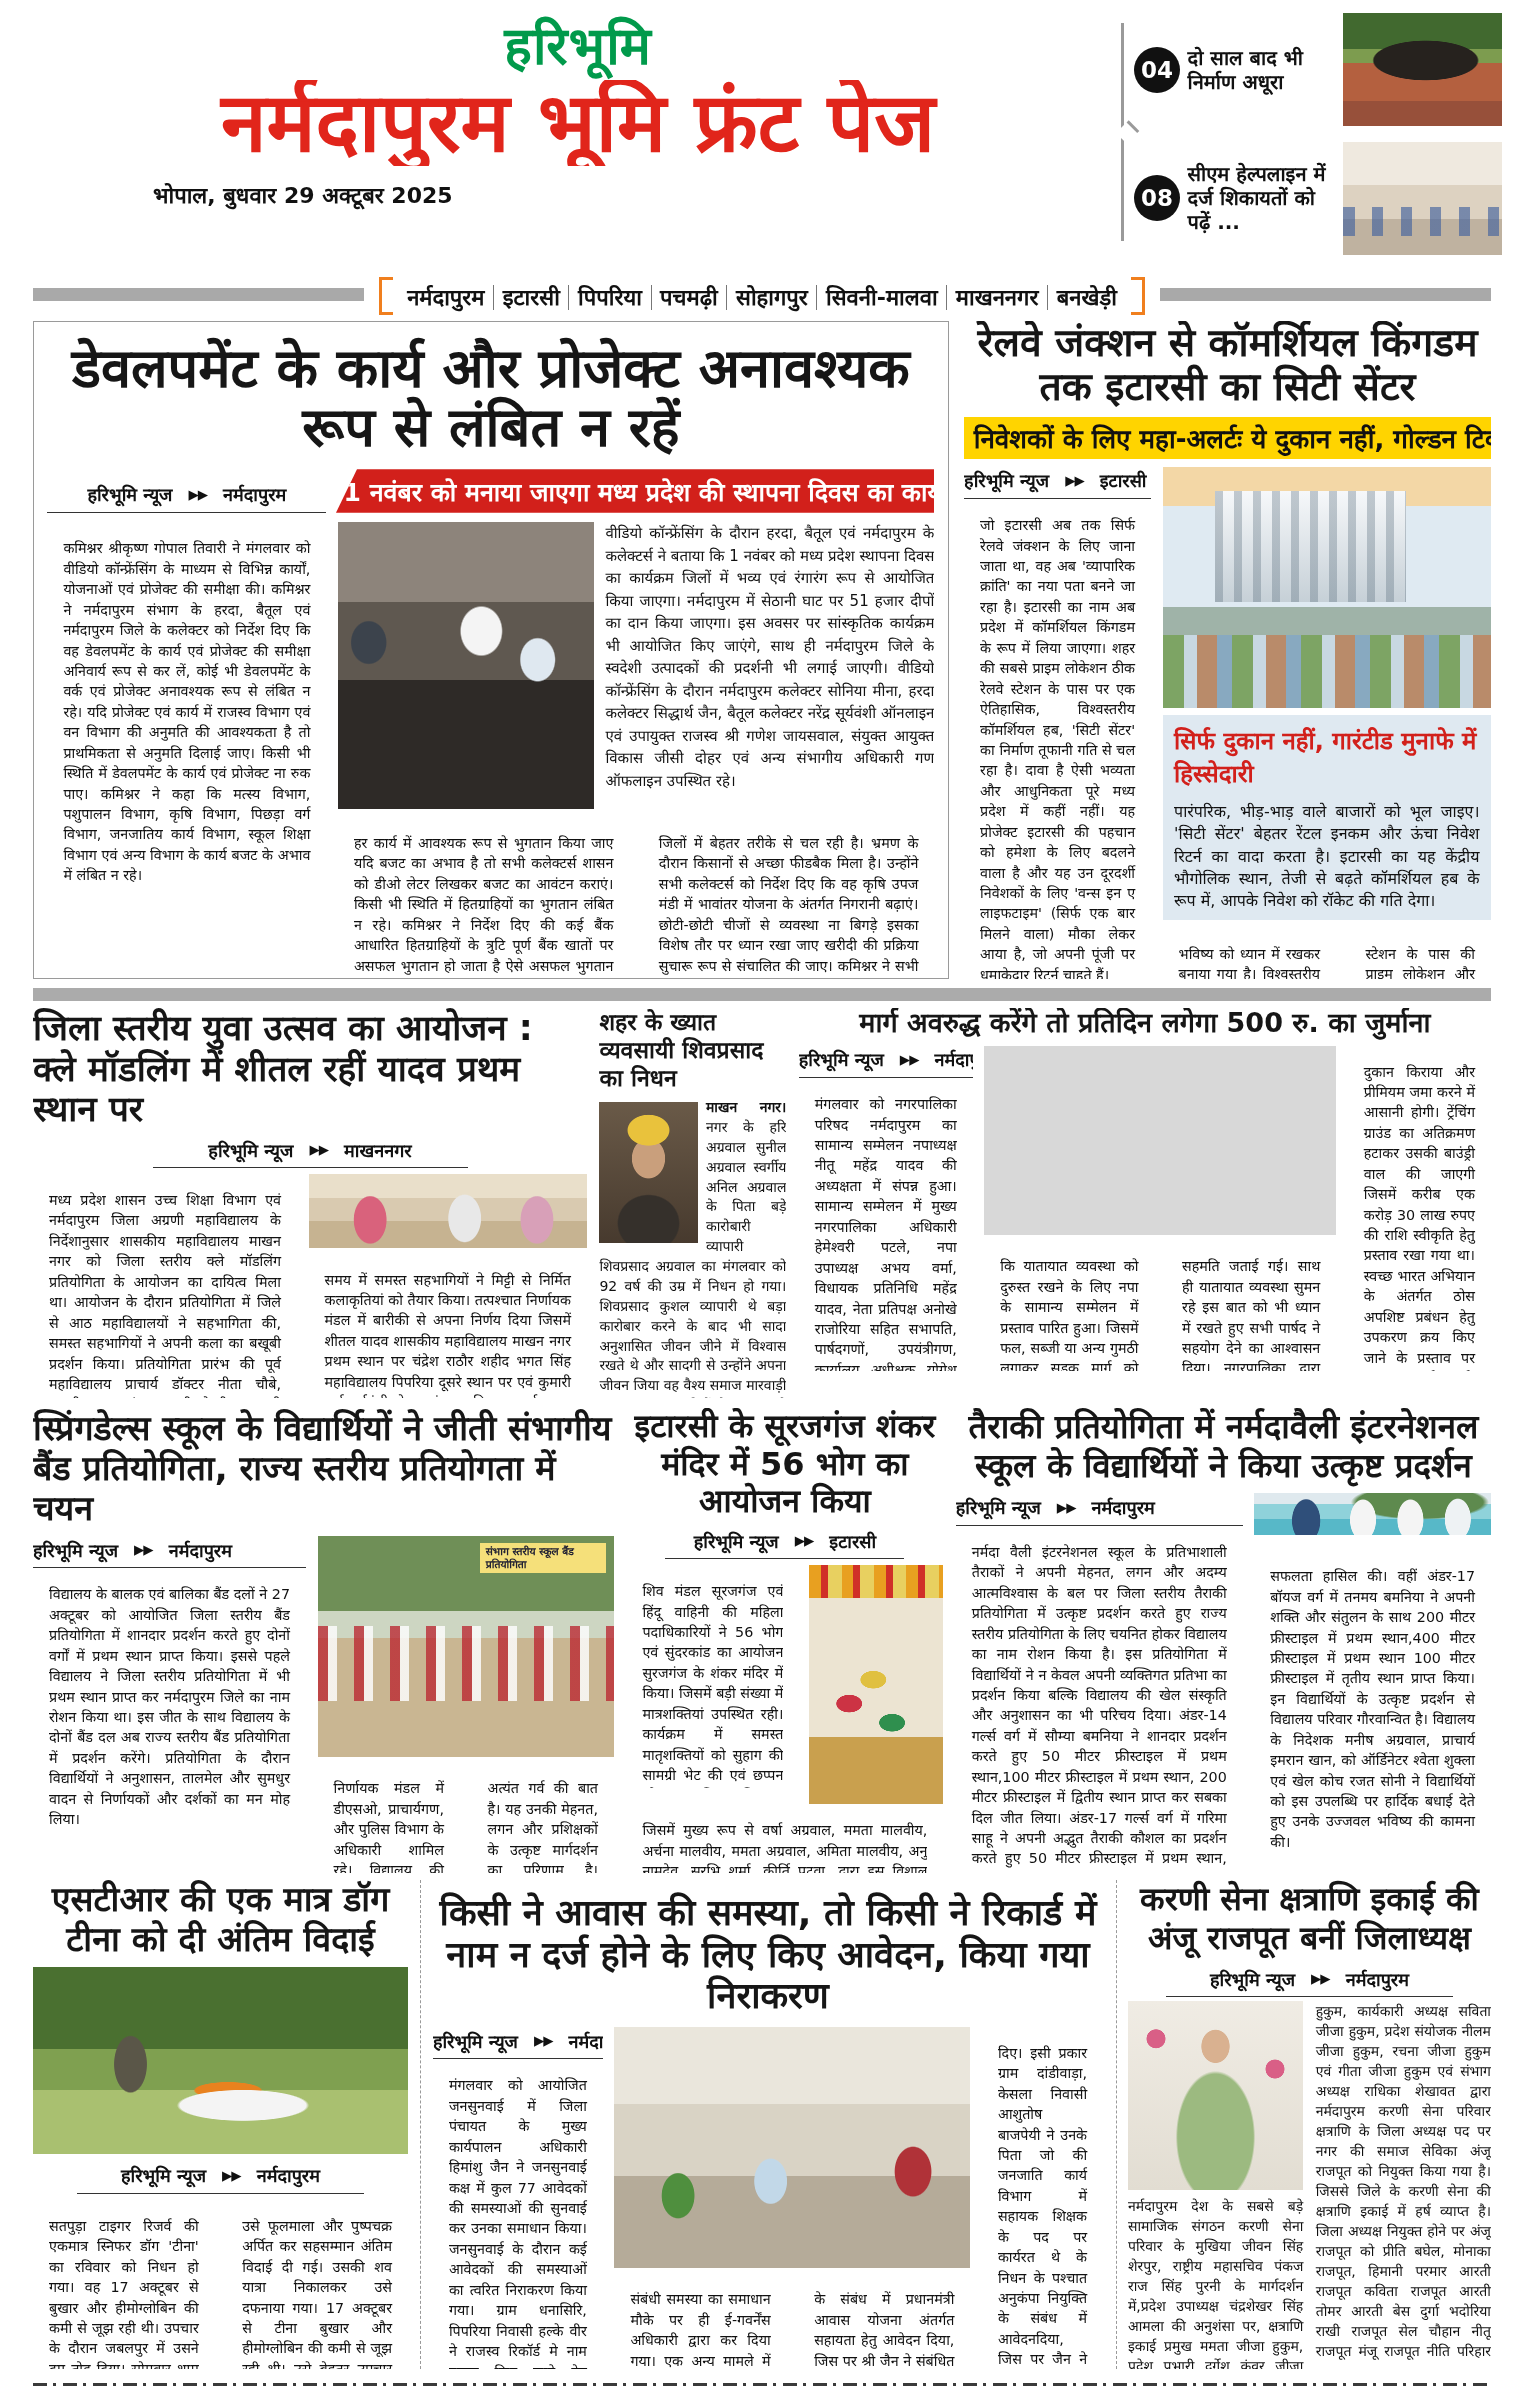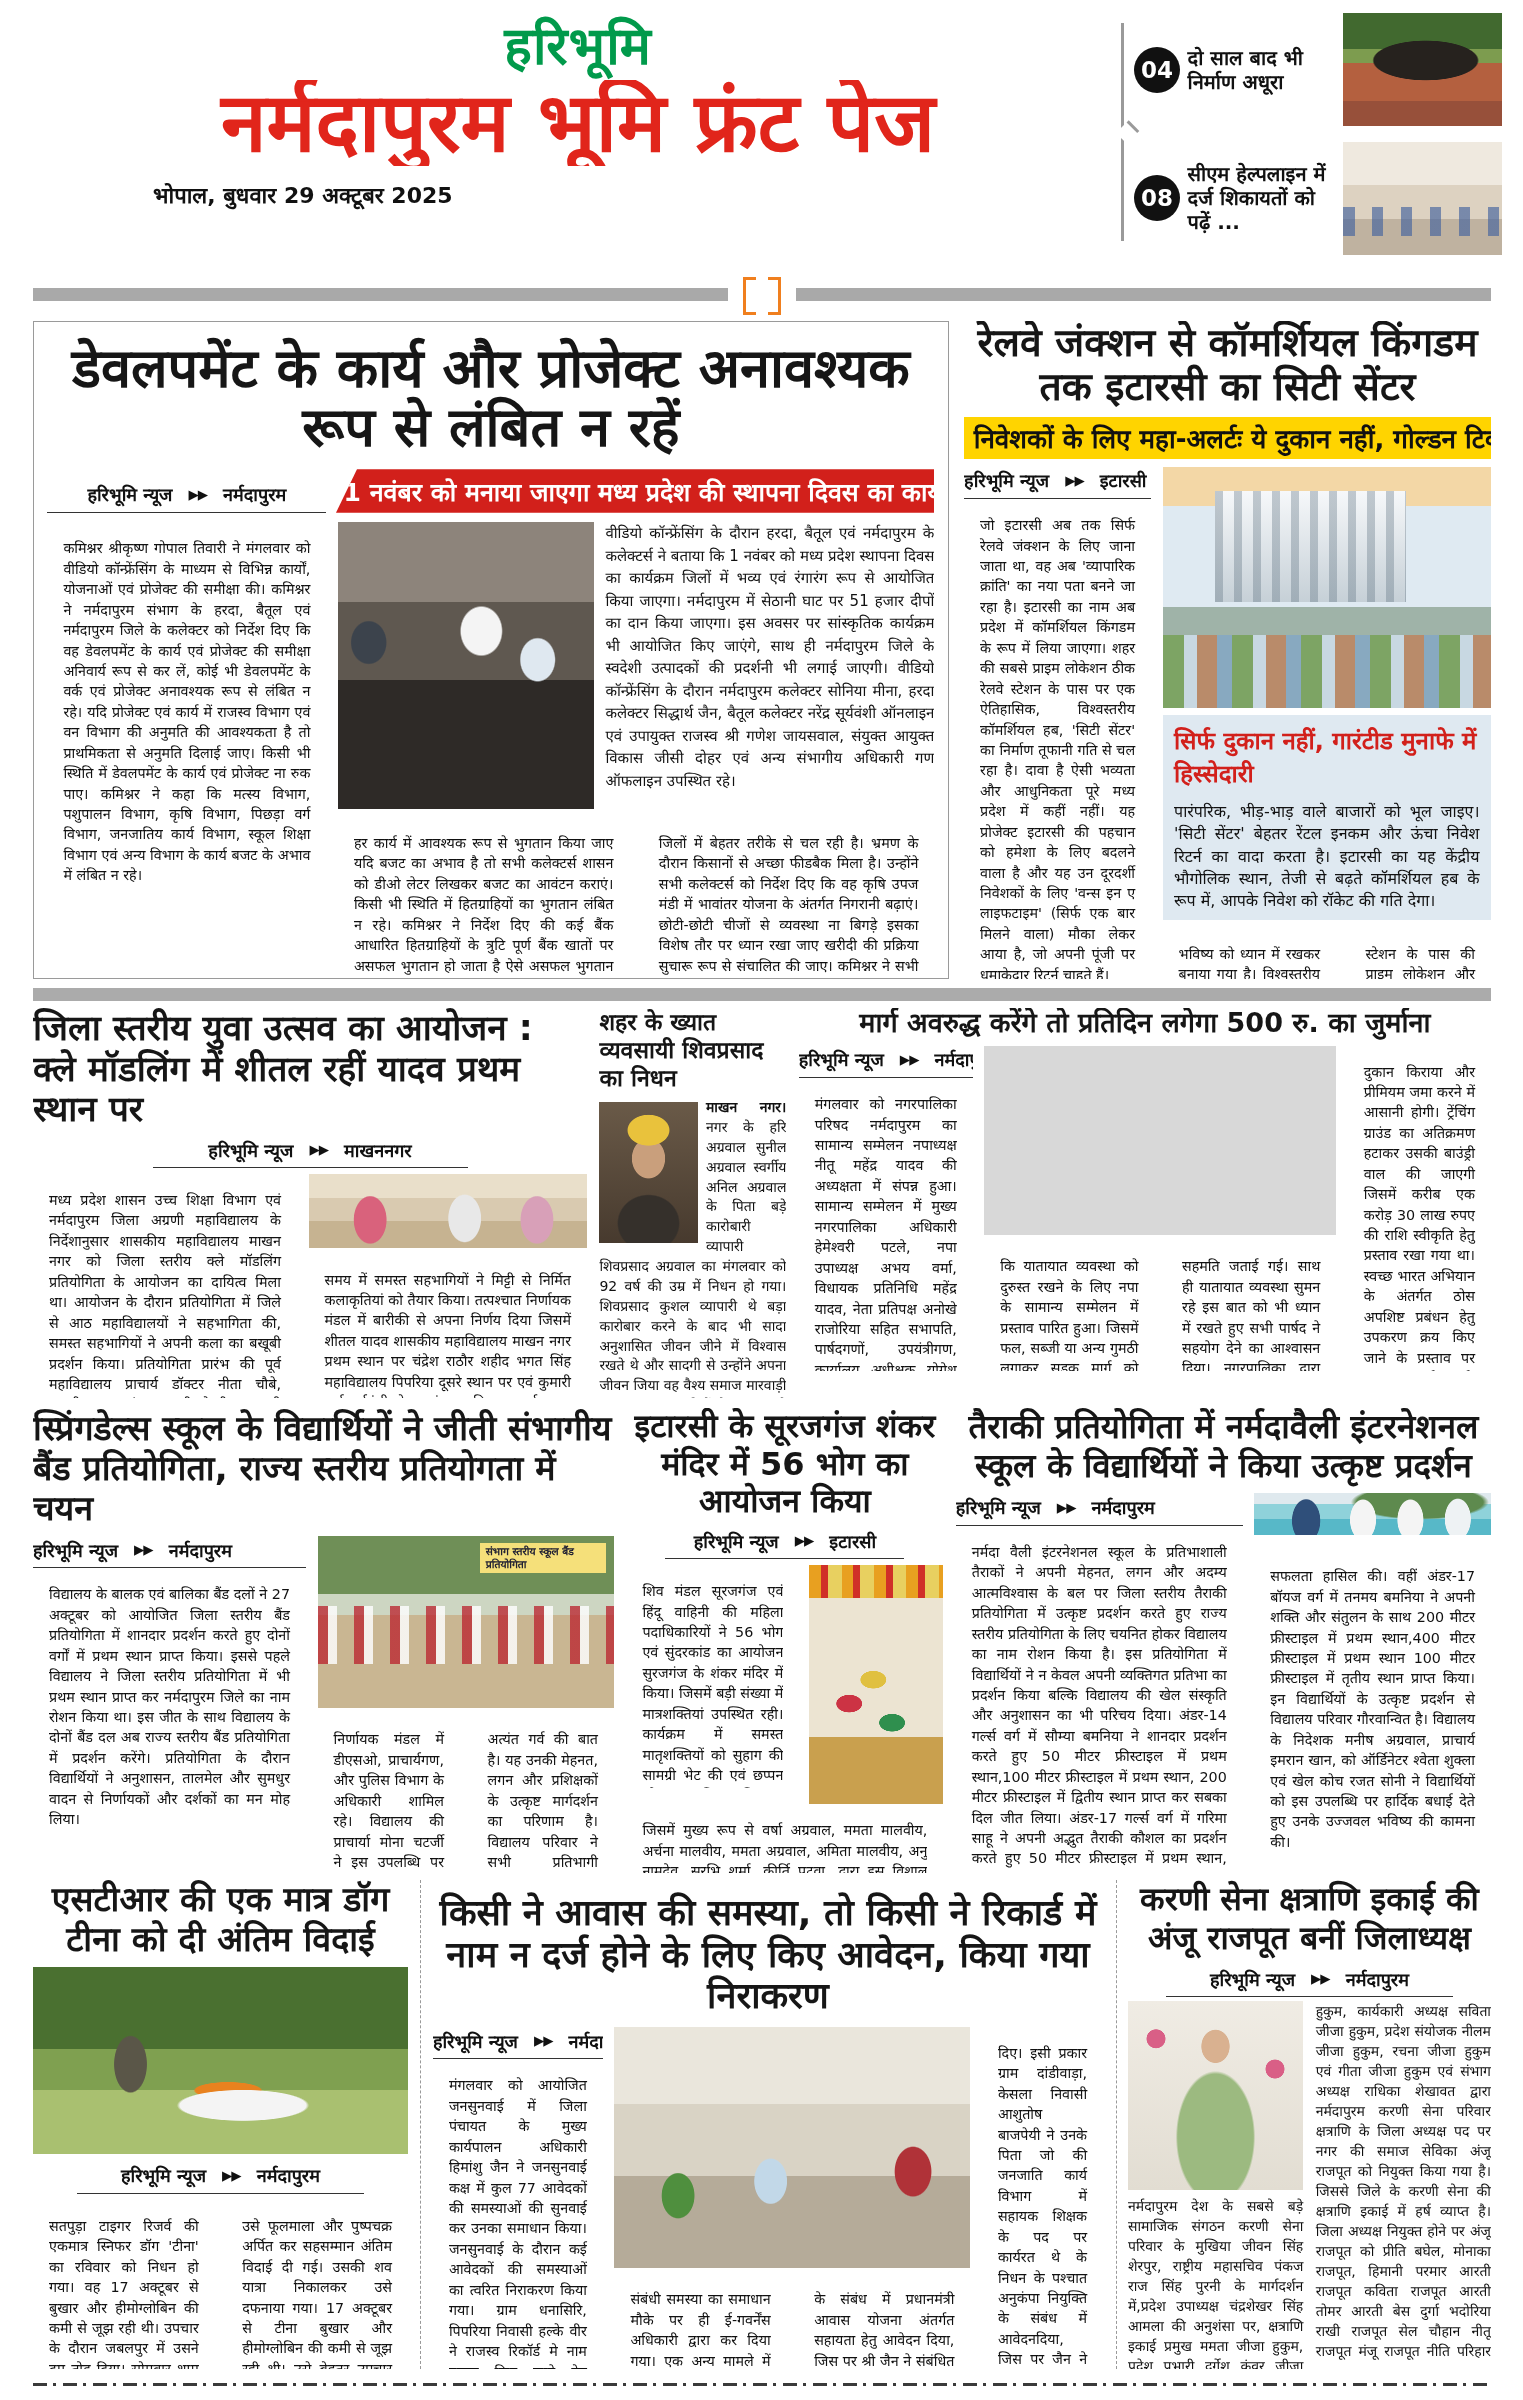--- a/index.html
+++ b/index.html
@@ -99,21 +99,21 @@
   .fbot p,.bbot p,.jbot p{flex:1;}
   .fcol4{flex:1;overflow:hidden;}
 
   
   .band3{display:flex;gap:12.4px;padding:0 33px;height:465px;margin-top:9.6px;}
   .bandstory{width:581px;flex:0 0 auto;overflow:hidden;}
   .bandstory h2{font-size:34px;line-height:1.18;}
   .brow{display:flex;gap:11.5px;margin-top:7.6px;height:373px;}
   .bcol1{width:273px;flex:0 0 auto;overflow:hidden;}
   .bright{flex:1;display:flex;flex-direction:column;gap:5.7px;overflow:hidden;}
-  .ph-band{height:172px;}
+  .ph-band{height:221px;}
   .ph-label{position:absolute;right:7.6px;top:7.6px;background:#f5e07a;color:#223;font-size:10.5px;font-weight:700;padding:1.9px 5.7px;max-width:115px;line-height:1.25;}
   .bhog{width:317px;flex:0 0 auto;overflow:hidden;}
   .bhog h2{font-size:32px;text-align:center;line-height:1.18;}
   .bhog .byline{width:239px;margin:5.7px auto;}
   .bhrow{display:flex;gap:9.6px;height:239px;}
   .bhrow p{width:141px;flex:0 0 auto;overflow:hidden;}
   .ph-bhog{flex:1;height:100%;}
   .bhfoot{margin-top:5.7px;height:82px;overflow:hidden;}
   .swim{flex:1;overflow:hidden;}
   .swim h2{font-size:33px;text-align:center;line-height:1.18;}
@@ -242,20 +242,21 @@
           <span class="idx-text">सीएम हेल्पलाइन में दर्ज शिकायतों को पढ़ें ...</span>
         </div>
         <div class="ph idx-ph ph-hall"></div>
       </div>
     </div>
   </header>
 
   <nav class="nav">
     <div class="nav-box">
       <span class="nav-brk l"></span>
+      <span class="nav-items"><span class="nav-item">नर्मदापुरम</span><span class="nav-item">इटारसी</span><span class="nav-item">पिपरिया</span><span class="nav-item">पचमढ़ी</span><span class="nav-item">सोहागपुर</span><span class="nav-item">सिवनी-मालवा</span><span class="nav-item">माखननगर</span><span class="nav-item">बनखेड़ी</span></span>
       <span class="nav-brk r"></span>
     </div>
   </nav>
 
   <section class="band1">
     <article class="main-box">
       <h2 class="main-hl">डेवलपमेंट के कार्य और प्रोजेक्ट अनावश्यक रूप से लंबित न रहें</h2>
       <div class="mainrow1">
         <div class="byline">
           <span>हरिभूमि न्यूज</span>

